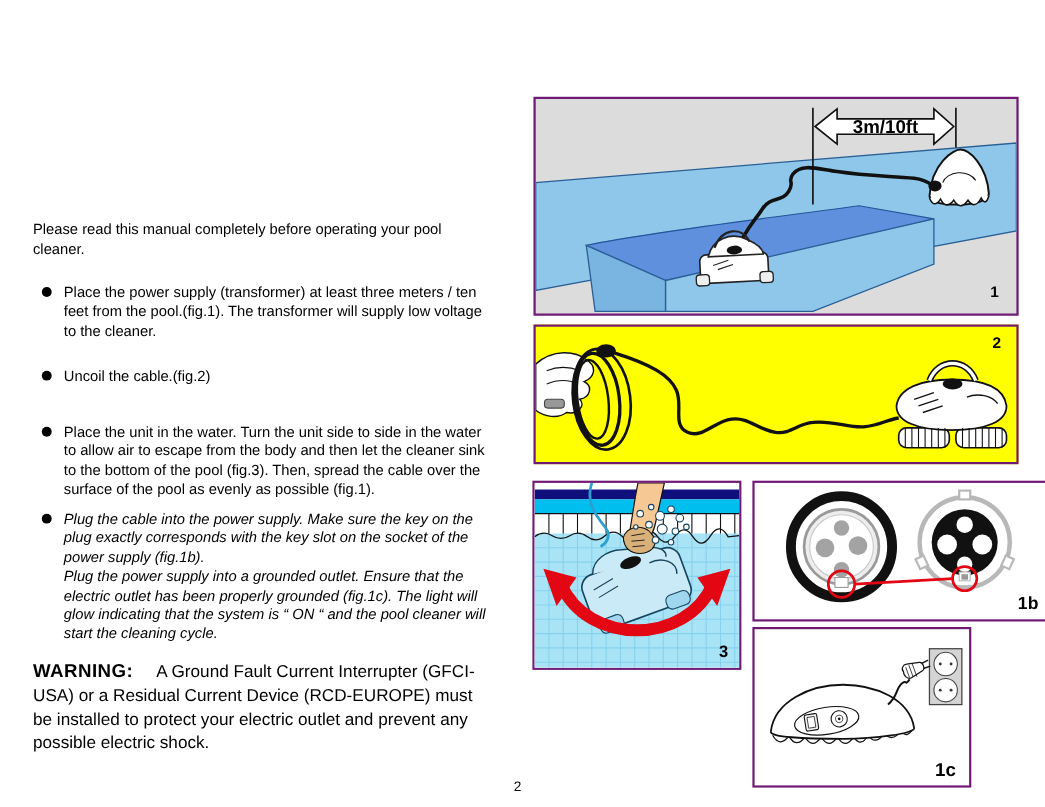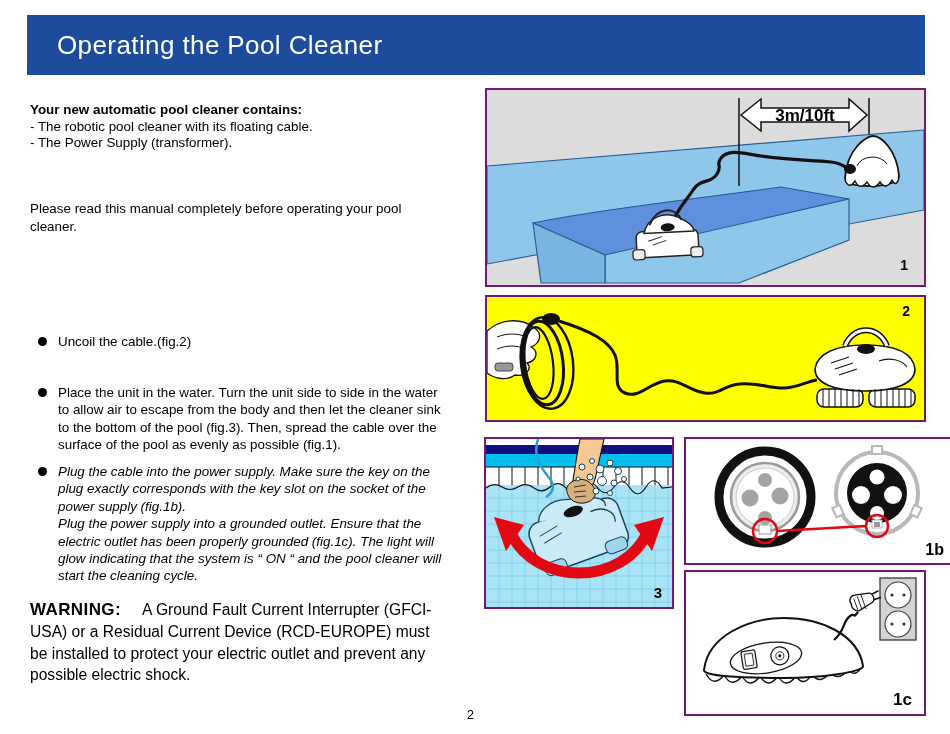--- a/index.html
+++ b/index.html
@@ -27,53 +27,51 @@
   .warning{position:absolute;left:30px;top:599px;width:476px;
            font-size:15.6px;line-height:21.8px;white-space:pre-line;}
   .warning-label{font-weight:bold;font-size:17px;letter-spacing:.4px;margin-right:21px;}
 
   .figure{position:absolute;border:2px solid #701a75;box-sizing:border-box;background:#fff;}
   .figure svg{position:absolute;left:0;top:0;width:100%;height:100%;display:block;}
   #fig1{left:485px;top:88px;width:441px;height:199px;background:#dcdcdc;}
   #fig2{left:485px;top:295px;width:441px;height:127px;background:var(--fig-yellow,#ffff00);}
   #fig3{left:484px;top:437px;width:190px;height:172px;}
   #fig1b{left:684px;top:437px;width:276px;height:128px;}
-  #fig1c{left:684px;top:570px;width:242px;height:146px;}
+  #fig1c{left:684px;top:570px;width:199px;height:146px;}
 
   .fig-label{position:absolute;font-weight:bold;font-size:14px;z-index:5;}
   #fig1 .fig-label{right:16px;bottom:12px;}
   #fig2 .fig-label{right:14px;top:6px;}
   #fig3 .fig-label{right:10px;bottom:6px;font-size:15px;}
   #fig1b .fig-label{right:14px;bottom:4px;font-size:16px;}
   #fig1c .fig-label{right:12px;bottom:4px;font-size:17px;}
 
   .watermark{position:absolute;left:258px;top:284px;z-index:40;pointer-events:none;
              font-size:49px;font-weight:bold;letter-spacing:1px;white-space:nowrap;
              color:var(--watermark-color,#8fb0de);opacity:.66;}
 
   .page-number{position:absolute;left:467px;top:708px;font-size:12.5px;}
 </style>
 </head>
 <body>
 
 <div class="page">
 
-  <div class="header-bar">
-    <div class="header-title">Operating the Pool Cleaner</div>
-  </div>
-
-  <div class="intro">
-    <div class="intro-heading">Your new automatic pool cleaner contains:</div>
-    <div class="intro-item">- The robotic pool cleaner with its floating cable.</div>
-    <div class="intro-item">- The Power Supply (transformer).</div>
-  </div>
+
 
   <div class="notice">Please read this manual completely before operating your pool
 cleaner.</div>
 
+  <div class="bullet" id="bullet-0">
+    <span class="bullet-dot"></span>
+    <span class="bullet-text">Place the power supply (transformer) at least three meters / ten
+feet from the pool.(fig.1). The transformer will supply low voltage
+to the cleaner.</span>
+  </div>
   <div class="bullet" id="bullet-1">
     <span class="bullet-dot"></span>
     <span class="bullet-text">Uncoil the cable.(fig.2)</span>
   </div>
   <div class="bullet" id="bullet-2">
     <span class="bullet-dot"></span>
     <span class="bullet-text">Place the unit in the water. Turn the unit side to side in the water
 to allow air to escape from the body and then let the cleaner sink
 to the bottom of the pool (fig.3). Then, spread the cable over the
 surface of the pool as evenly as possible (fig.1).</span>

